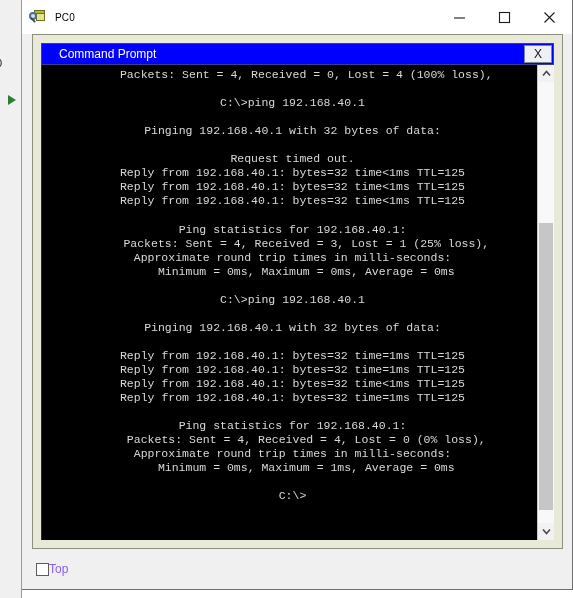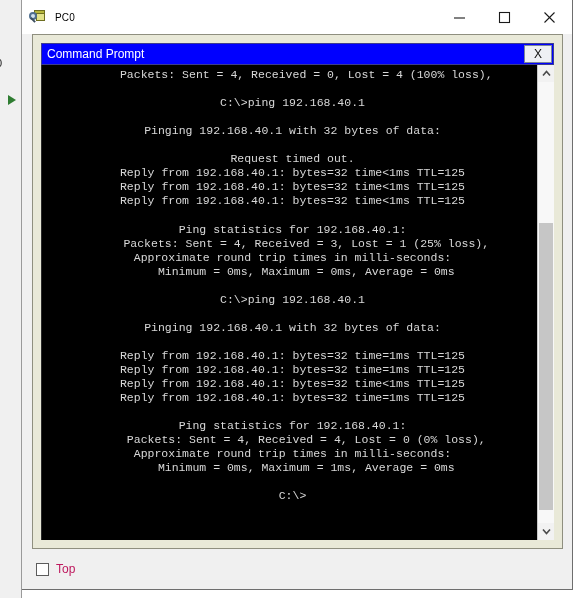--- a/index.html
+++ b/index.html
@@ -194,20 +194,21 @@
     box-sizing: border-box;
   }
   #cmd-title-text {
     color: #ffffff;
     font-size: 12px;
     display: flex;
     align-items: center;
     padding-left: 5px;
     flex: 1 1 auto;
     font-family: "Liberation Sans", sans-serif;
+    margin-left: 12px;
   }
   #cmd-close {
     width: 28px;
     margin: 1px 1px 1px 0;
     background: #eef0f4;
     border: 1px solid #7a869a;
     box-sizing: border-box;
     display: flex;
     align-items: center;
     justify-content: center;
@@ -279,23 +280,22 @@
     padding-left: 14px;
   }
   #top-check {
     width: 13px; height: 13px;
     border: 1px solid #5c5c5c;
     background: #ffffff;
     box-sizing: border-box;
     flex: none;
   }
   #top-label {
-    margin-left: 7px;
     font-size: 12px;
-    color: #be185d;
+    color: #8b5cf6;
   }
 </style>
 </head>
 <body>
 
 <div id="bg-strip">
   <div id="bg-label">0</div>
   <div id="bg-triangle"></div>
 </div>
 

